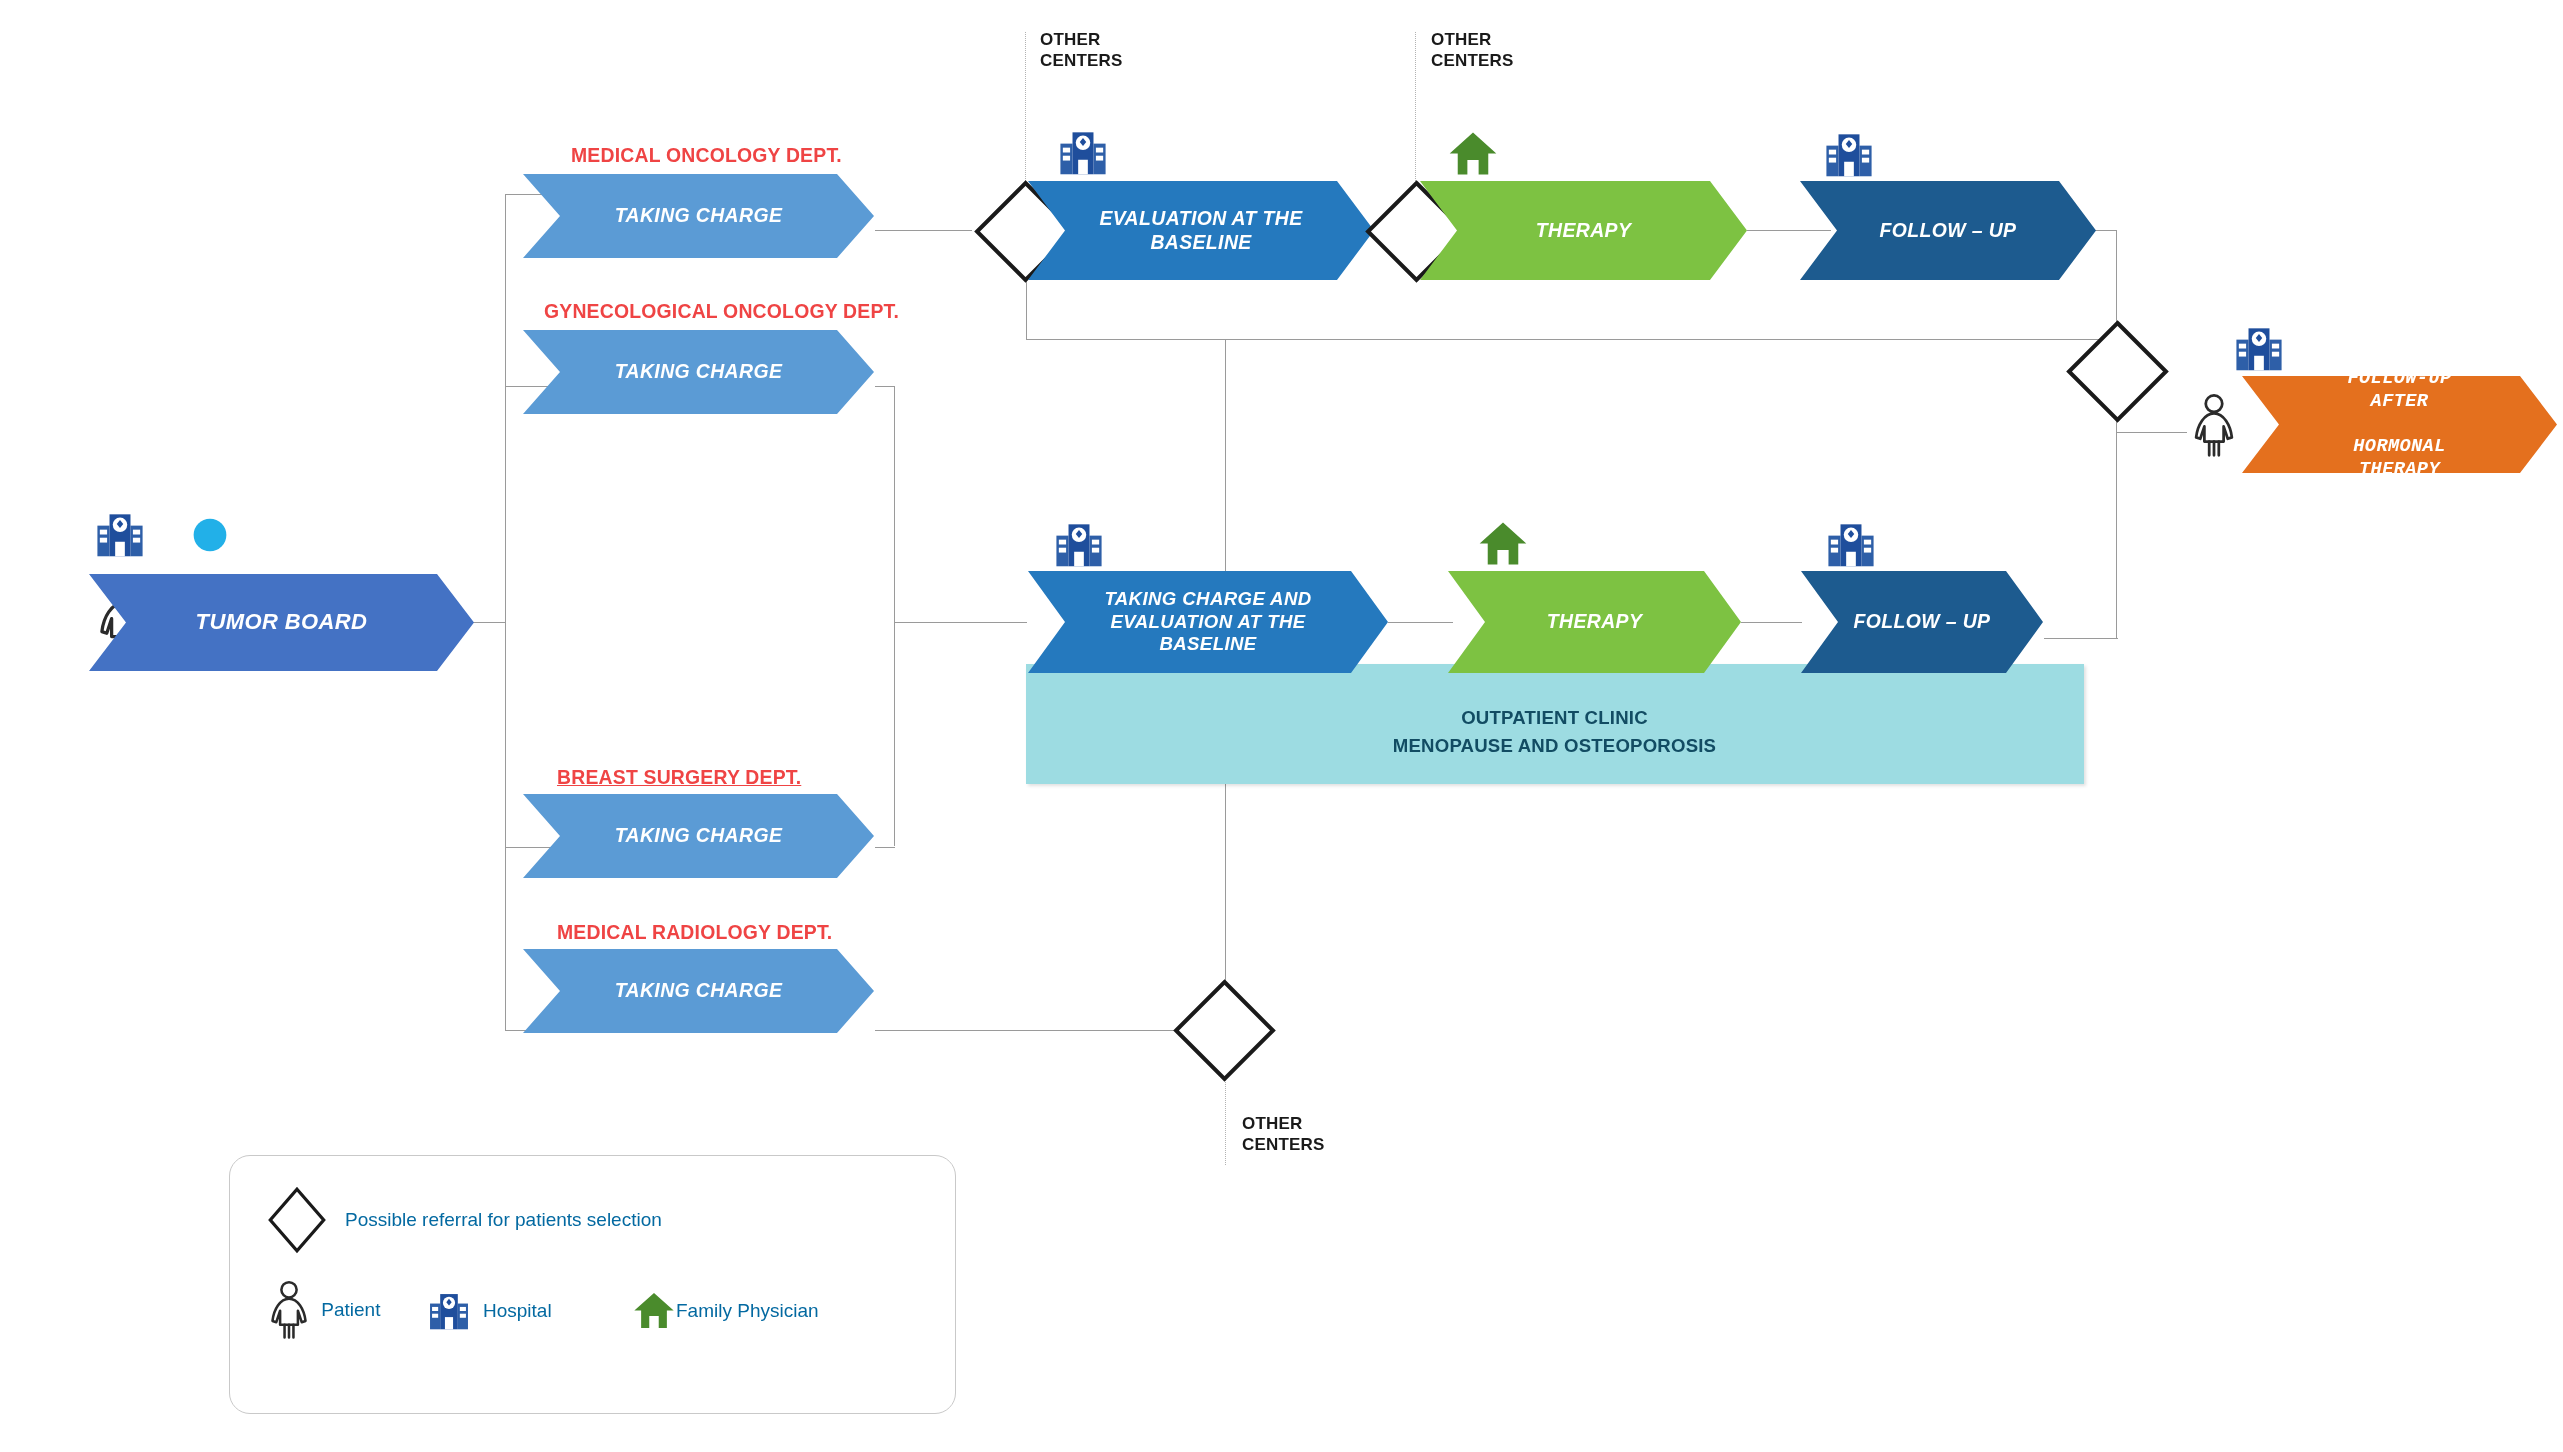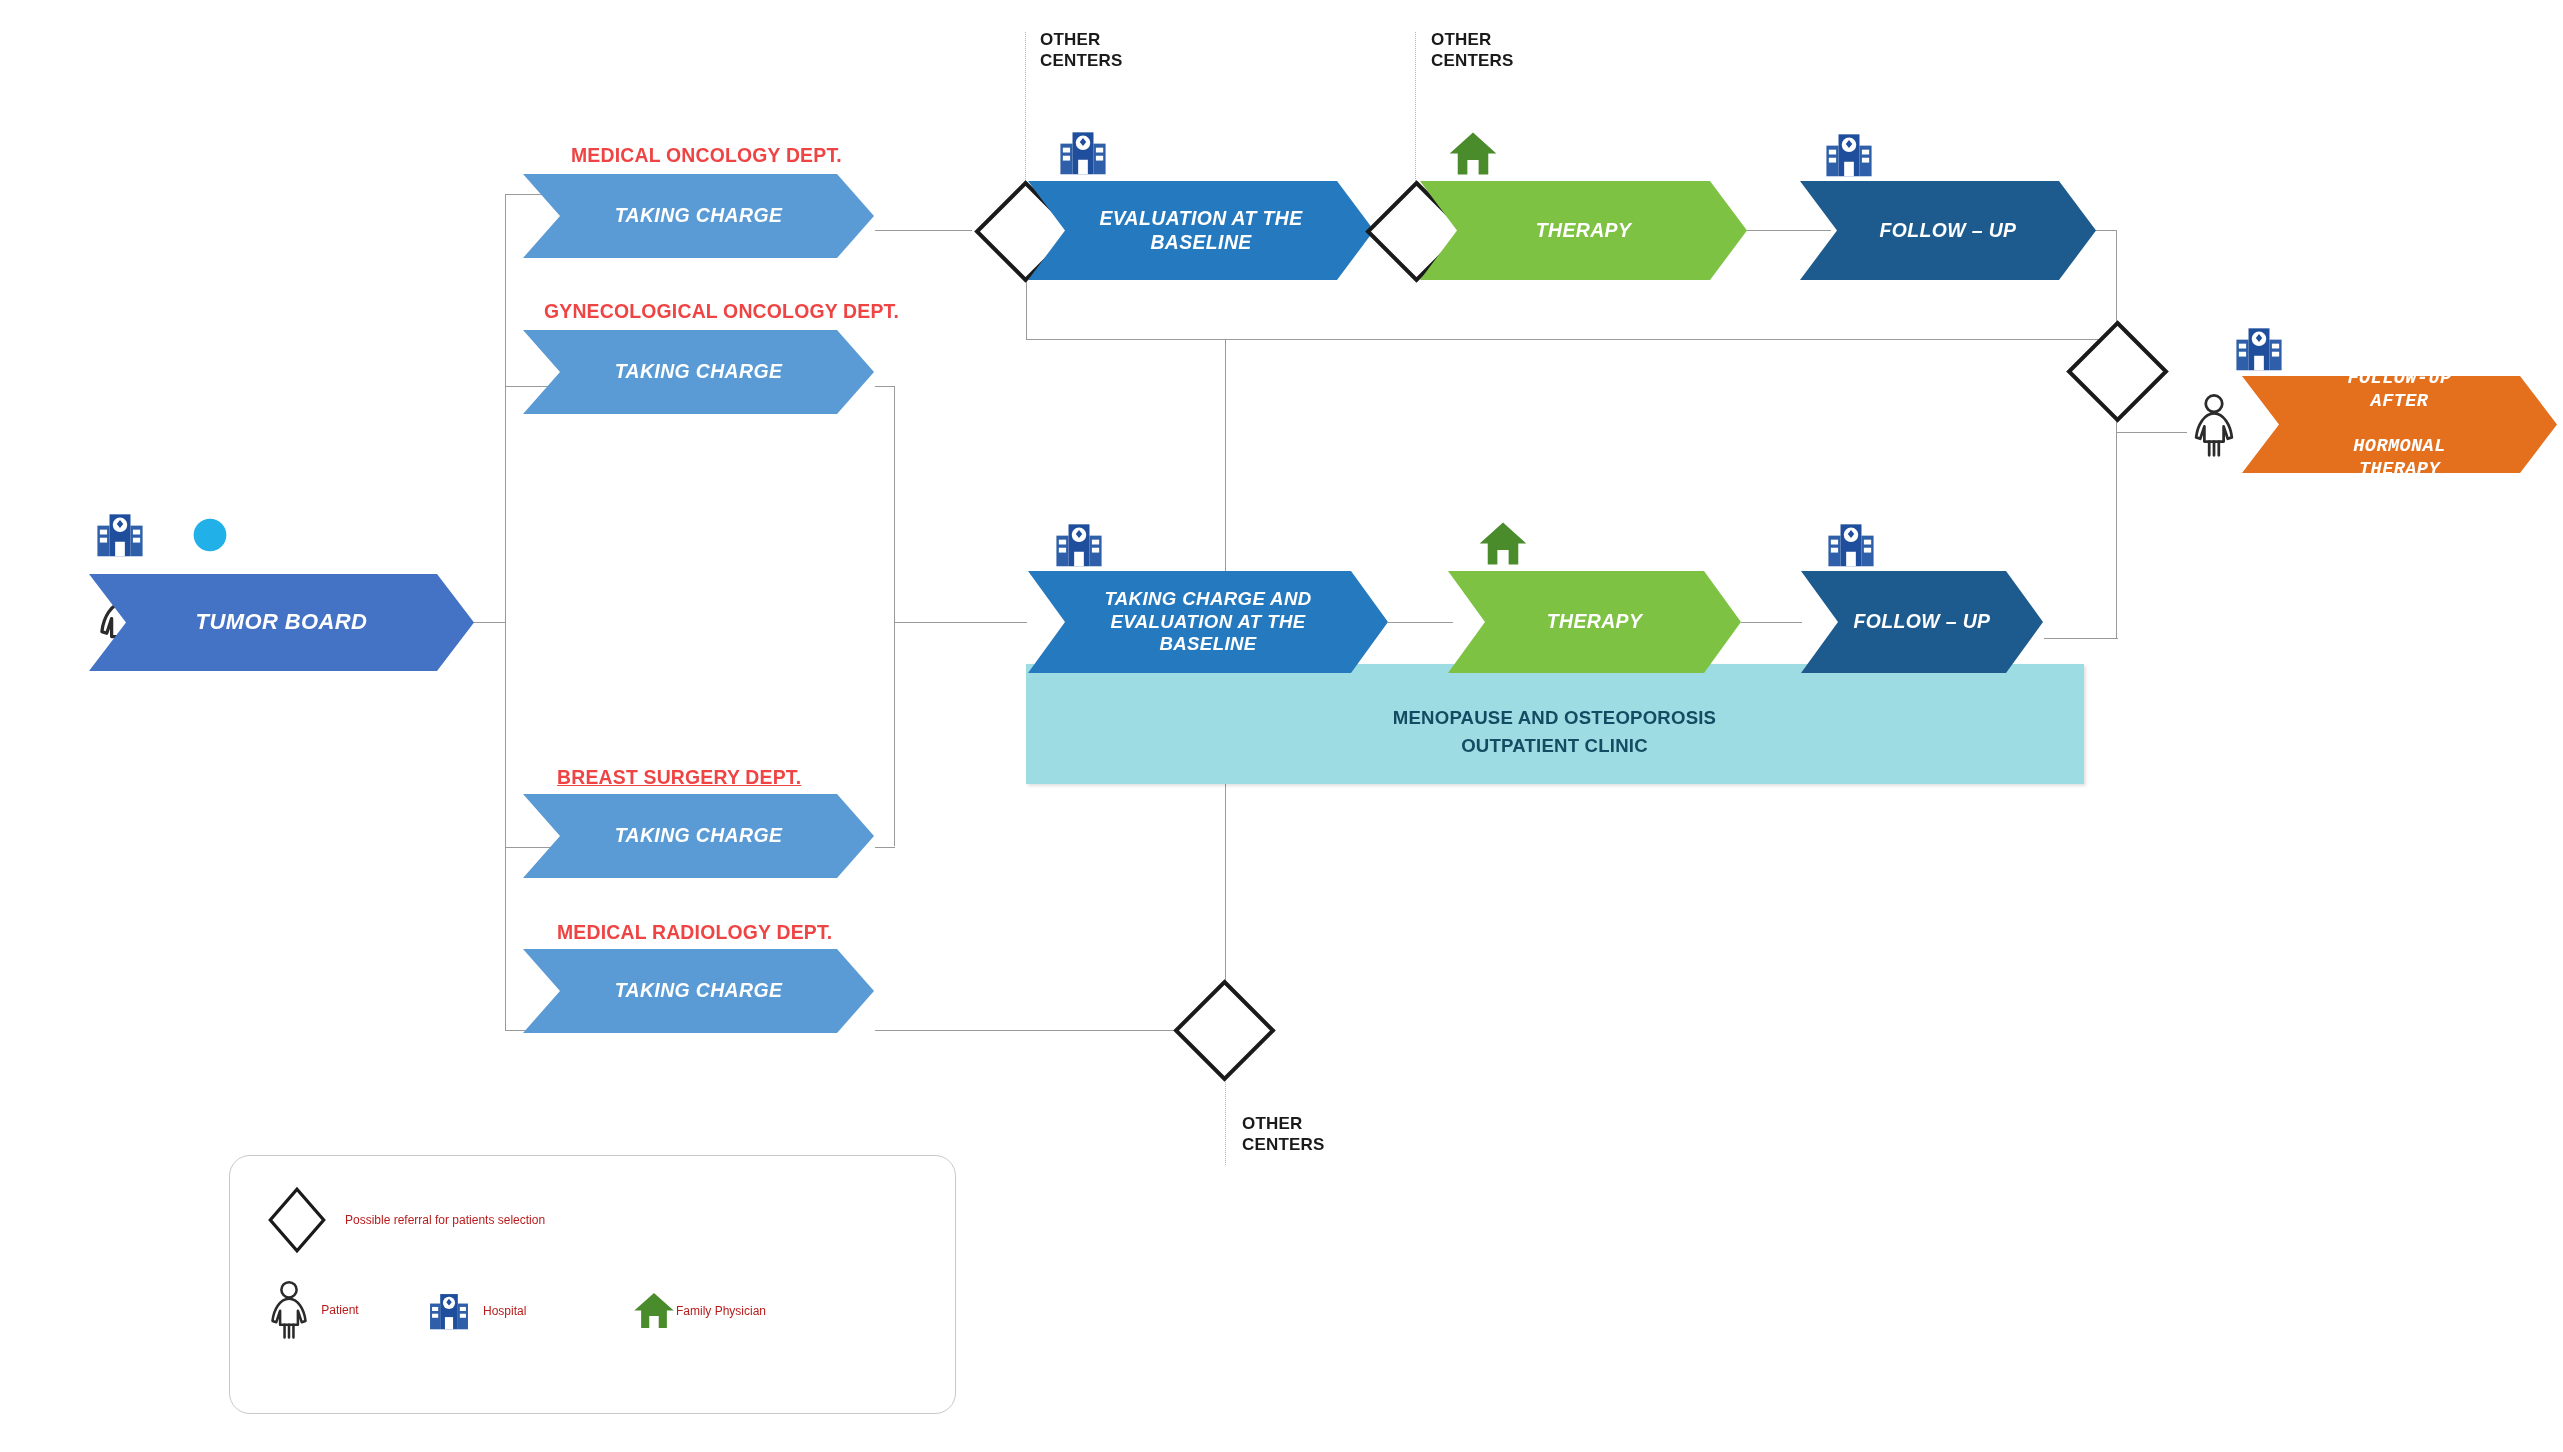--- a/index.html
+++ b/index.html
@@ -22,21 +22,21 @@
   .diamond{position:absolute;}
   .diamond svg{display:block;}
 
   
   .band{position:absolute;background:#9DDCE2;box-shadow:1.6px 2.4px 3.2px rgba(0,0,0,.12);}
   .band-text{position:absolute;text-align:center;font-weight:700;color:#124C63;line-height:1.5;letter-spacing:0.2px;}
 
   
   .legend-box{position:absolute;border:1.2px solid #c9c9c9;border-radius:21px;background:#fff;}
   .legend-row{position:absolute;display:flex;align-items:center;}
-  .legend-text{font-size:12px;color:#b91c1c;font-weight:500;white-space:nowrap;}
+  .legend-text{font-size:19px;color:#0369a1;font-weight:500;white-space:nowrap;}
 
   .icon{position:absolute;}
   .icon svg{display:block;}
 </style>
 </head>
 <body>
 
 <div id="stage">
 
   <div class="ln h" style="left:473px;top:622px;width:32px;"></div>
@@ -195,22 +195,22 @@
         <rect x="47" y="33" width="9" height="6" fill="#ffffff"></rect>
     </svg>
   </div>
 
   <div class="chev" style="left:1800px;top:181px;width:296px;height:99px;background:#1D5B8F;font-size:19.4px;">
     <span>FOLLOW – UP</span>
   </div>
 
   <div class="band" style="left:1026px;top:664px;width:1058px;height:120px;"></div>
   <div class="band-text" style="left:1179px;top:704px;width:751px;font-size:18.6px;">
+    <div>OUTPATIENT CLINIC</div>
     <div>MENOPAUSE AND OSTEOPOROSIS</div>
-    <div>OUTPATIENT CLINIC</div>
   </div>
 
   <div class="icon" style="left:1054px;top:521px;width:50px;height:47px;">
     <svg viewBox="0 0 62 58" width="50" height="47">
       <rect x="3" y="18" width="15" height="38" fill="#2E5FA8"></rect>
       <rect x="44" y="18" width="15" height="38" fill="#2E5FA8"></rect>
       <rect x="18" y="4" width="26" height="52" fill="#1F4E9C"></rect>
       <circle cx="31" cy="17" r="9" fill="#ffffff"></circle>
       <path d="M31 11 l4 5 -4 5 -4 -5 z" fill="#1F4E9C"></path>
       <rect x="25" y="38" width="12" height="18" fill="#ffffff"></rect>

